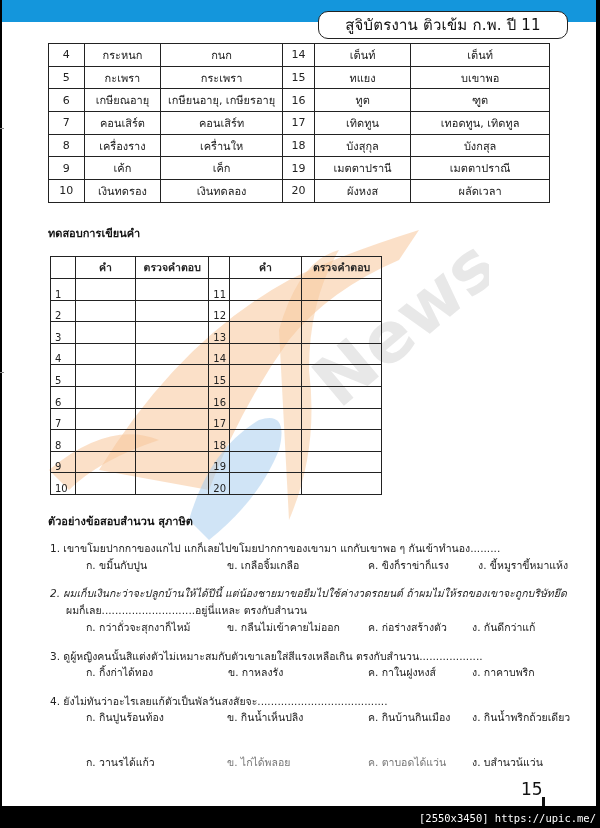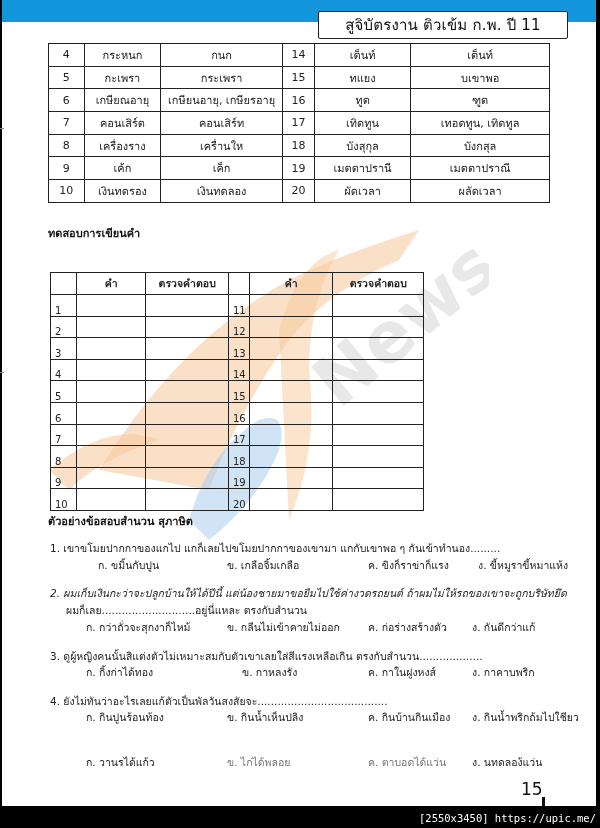--- a/index.html
+++ b/index.html
@@ -1,25 +1,25 @@
 <!DOCTYPE html>
 <html><head>
 <meta charset="utf-8">
 <style>
   html,body{margin:0;padding:0;}
   body{width:600px;height:828px;background:#000;position:relative;overflow:hidden;font-family:"DejaVu Sans",sans-serif;}
   .page{position:absolute;left:2px;top:0;width:594px;height:806px;background:#fff;overflow:hidden;}
   .topbar{position:absolute;left:0;top:0;width:594px;height:22px;background:#1496dc;}
-  .title-pill{position:absolute;left:316px;top:11px;width:248px;height:26px;background:#fff;border:1px solid #222;border-radius:2px;
+  .title-pill{position:absolute;left:316px;top:11px;width:248px;height:26px;background:#fff;border:1px solid #222;border-radius:10px;
     font-size:15px;line-height:26px;text-align:center;color:#111;letter-spacing:0.2px;}
   table{border-collapse:collapse;position:absolute;}
   td,th{border:1px solid #222;font-size:11px;color:#222;padding:0;}
   .t1{left:46px;top:43px;width:502px;}
   .t1 td{height:21.7px;text-align:center;}
-  .t2{left:48px;top:272px;width:374px;}
+  .t2{left:48px;top:256px;width:332px;}
   .t2 th{height:21px;font-weight:bold;font-size:10.5px;text-align:center;}
   .t2 td{height:20.6px;font-size:10px;text-align:left;padding-left:4px;vertical-align:bottom;}
   .sec{position:absolute;font-size:11px;font-weight:bold;color:#111;}
   .q{position:absolute;left:48px;font-size:10.5px;color:#222;}
   .opts{position:absolute;left:84px;width:476px;font-size:10.5px;color:#222;}
   .opts span{position:absolute;white-space:nowrap;}
   .watermark{position:absolute;left:37px;top:220px;width:450px;height:340px;pointer-events:none;}
   .footer-link{position:absolute;left:170px;top:761px;font-size:9.5px;font-weight:bold;color:#1a4fb5;white-space:nowrap;}
   .pagenum{position:absolute;left:519px;top:779px;font-size:17px;color:#111;}
   .pagetick{position:absolute;left:540px;top:797px;width:3px;height:9px;background:#111;}
@@ -97,21 +97,21 @@
           <td>เค็ก</td>
           <td>19</td>
           <td>เมตตาปรานี</td>
           <td>เมตตาปราณี</td>
         </tr>
       <tr>
           <td>10</td>
           <td>เงินทดรอง</td>
           <td>เงินทดลอง</td>
           <td>20</td>
-          <td>ผัดเวลา</td>
+          <td>ผังหงส</td>
           <td>ผลัดเวลา</td>
         </tr>
     </tbody>
   </table>
 
   <div class="sec" style="left:46px;top:224px;">ทดสอบการเขียนคำ</div>
 
   <table class="t2">
     <colgroup>
         <col style="width:26px">
@@ -212,56 +212,56 @@
           <td></td>
           <td></td>
         </tr>
     </tbody>
   </table>
 
   <div class="sec" style="left:46px;top:512px;">ตัวอย่างข้อสอบสำนวน สุภาษิต</div>
 
   <div class="q" style="top:540px;">1.  เขาขโมยปากกาของแกไป แกก็เลยไปขโมยปากกาของเขามา แกกับเขาพอ ๆ กันเข้าทำนอง.........</div>
   <div class="opts" style="top:557px;">
-    <span style="left:12px">ก. ขมิ้นกับปูน</span>
+    <span style="left:0">ก. ขมิ้นกับปูน</span>
     <span style="left:141px">ข. เกลือจิ้มเกลือ</span>
     <span style="left:282px">ค. ขิงก็ราข่าก็แรง</span>
     <span style="left:392px">ง. ขี้หมูราขี้หมาแห้ง</span>
   </div>
 
   <div class="q" style="top:585px;font-style:italic;">2.  ผมเก็บเงินกะว่าจะปลูกบ้านให้ได้ปีนี้ แต่น้องชายมาขอยืมไปใช้ค่างวดรถยนต์ ถ้าผมไม่ให้รถของเขาจะถูกบริษัทยึด</div>
   <div class="q" style="top:602px;left:64px;">ผมก็เลย............................อยู่นี่แหละ ตรงกับสำนวน</div>
   <div class="opts" style="top:619px;">
     <span style="left:0">ก. กว่าถั่วจะสุกงาก็ไหม้</span>
     <span style="left:141px">ข. กลืนไม่เข้าคายไม่ออก</span>
     <span style="left:282px">ค. ก่อร่างสร้างตัว</span>
     <span style="left:386px">ง. กันดีกว่าแก้</span>
   </div>
 
   <div class="q" style="top:648px;">3.  ดูผู้หญิงคนนั้นสิแต่งตัวไม่เหมาะสมกับตัวเขาเลยใส่สีแรงเหลือเกิน ตรงกับสำนวน...................</div>
   <div class="opts" style="top:664px;">
     <span style="left:0">ก. กิ้งก่าได้ทอง</span>
-    <span style="left:156px">ข. กาหลงรัง</span>
+    <span style="left:142px">ข. กาหลงรัง</span>
     <span style="left:282px">ค. กาในฝูงหงส์</span>
     <span style="left:386px">ง. กาคาบพริก</span>
   </div>
 
   <div class="q" style="top:693px;">4.  ยังไม่ทันว่าอะไรเลยแก้ตัวเป็นพัลวันสงสัยจะ.......................................</div>
   <div class="opts" style="top:709px;">
     <span style="left:0">ก. กินปูนร้อนท้อง</span>
     <span style="left:141px">ข. กินน้ำเห็นปลิง</span>
     <span style="left:282px">ค. กินบ้านกินเมือง</span>
-    <span style="left:386px">ง. กินน้ำพริกถ้มไปใชียว</span>
+    <span style="left:386px">ง. กินน้ำพริกถ้วยเดียว</span>
   </div>
 
   <div class="opts" style="top:754px;">
     <span style="left:0">ก. วานรได้แก้ว</span>
     <span style="left:141px;color:#777;">ข. ไก่ได้พลอย</span>
     <span style="left:282px;color:#777;">ค. ตาบอดได้แว่น</span>
-    <span style="left:386px">ง. นทดลอง้แว่น</span>
+    <span style="left:386px">ง. บสำนวน้แว่น</span>
   </div>
 
   <div class="pagenum">15</div>
   <div class="pagetick"></div>
 </div>
 
 <div class="margin-mark" style="top:128px;"></div>
 <div class="margin-mark" style="top:372px;"></div>
 
 <div class="credit">[2550x3450] https://upic.me/</div>

